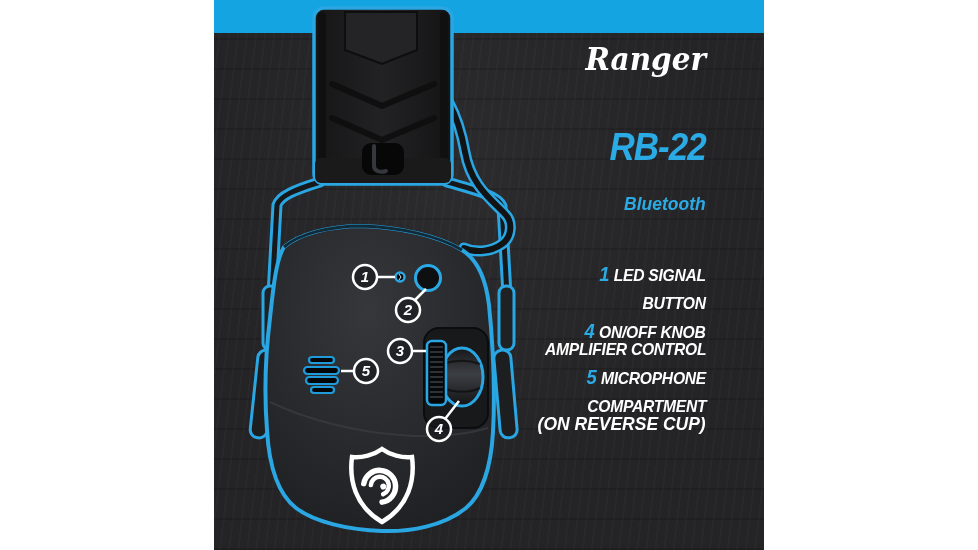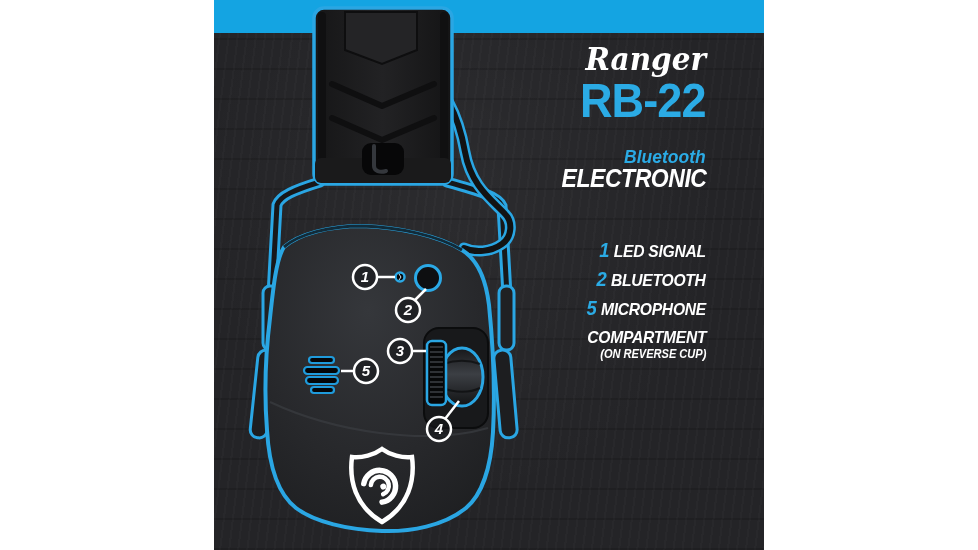--- a/index.html
+++ b/index.html
@@ -12,29 +12,29 @@
       repeating-linear-gradient(0deg, rgba(0,0,0,0.14) 0 2px, rgba(0,0,0,0) 2px 30px),
       radial-gradient(ellipse at 45% 35%, rgba(255,255,255,0.035), rgba(0,0,0,0) 62%);
   }
   .topbar{position:absolute;left:0;top:0;width:100%;height:33px;background:#14a4e2;}
   .product-svg{position:absolute;left:0;top:0;}
 
   .right-col{position:absolute;top:0;right:58px;width:240px;text-align:right;color:#fff;}
   .cond{display:inline-block;transform:scaleX(0.92);transform-origin:100% 50%;white-space:nowrap;}
   .brand{margin-top:41px;font-family:"DejaVu Serif",serif;font-style:italic;font-weight:bold;
          font-size:32px;line-height:36px;color:#ffffff;}
-  .model{font-weight:bold;font-size:49px;line-height:46px;color:#2babe5;
-         letter-spacing:-1px;}
+  .model{font-style:italic;font-weight:bold;font-size:38px;line-height:46px;color:#2babe5;
+         letter-spacing:-1px;margin-top:47px;}
   .tag{margin-top:24px;font-style:italic;font-weight:bold;font-size:19px;line-height:20px;color:#2babe5;}
   .type-line{font-style:italic;font-weight:bold;font-size:25px;line-height:23px;letter-spacing:-0.5px;}
   .feature-list{margin-top:52px;}
   .feat{margin-bottom:11px;}
   .fline{font-style:italic;font-weight:bold;font-size:17px;line-height:17px;letter-spacing:-0.3px;}
   .fnum{color:#2babe5;font-size:20px;margin-right:5px;}
-  .fnote{font-style:italic;font-weight:bold;font-size:12px;line-height:17px;letter-spacing:0;}
+  .fnote{font-style:italic;font-weight:bold;font-size:19px;line-height:17px;letter-spacing:0;}
 </style>
 </head>
 <body>
 
 <div class="canvas">
   <div class="content">
     <div class="topbar"></div>
 
     <svg class="product-svg" width="550" height="550" viewBox="0 0 550 550">
       <defs>
@@ -162,30 +162,31 @@
       <div class="brand">
         <span class="cond">Ranger</span>
       </div>
       <div class="model">
         <span class="cond">RB-22</span>
       </div>
 
       <div class="tag">
         <span class="cond">Bluetooth</span>
       </div>
-      <div class="type-line">
-        <span class="cond">ELECTRONIC</span>
-      </div>
 
       <div class="feature-list">
         <div class="feat">
           <div class="fline"><span class="cond"><span class="fnum">1</span><span>LED SIGNAL</span></span></div>
         </div>
         <div class="feat">
-          <div class="fline"><span class="cond"><span class="fnum">2</span><span>BLUETOOTH</span></span></div>
+          <div class="fline"><span class="cond">BUTTON</span></div>
+        </div>
+        <div class="feat">
+          <div class="fline"><span class="cond"><span class="fnum">4</span><span>ON/OFF KNOB</span></span></div>
+          <div class="fline"><span class="cond">AMPLIFIER CONTROL</span></div>
         </div>
         <div class="feat">
           <div class="fline"><span class="cond"><span class="fnum">5</span><span>MICROPHONE</span></span></div>
         </div>
         <div class="feat">
           <div class="fline"><span class="cond">COMPARTMENT</span></div>
           <div class="fnote"><span class="cond">(ON REVERSE CUP)</span></div>
         </div>
       </div>
     </div>

